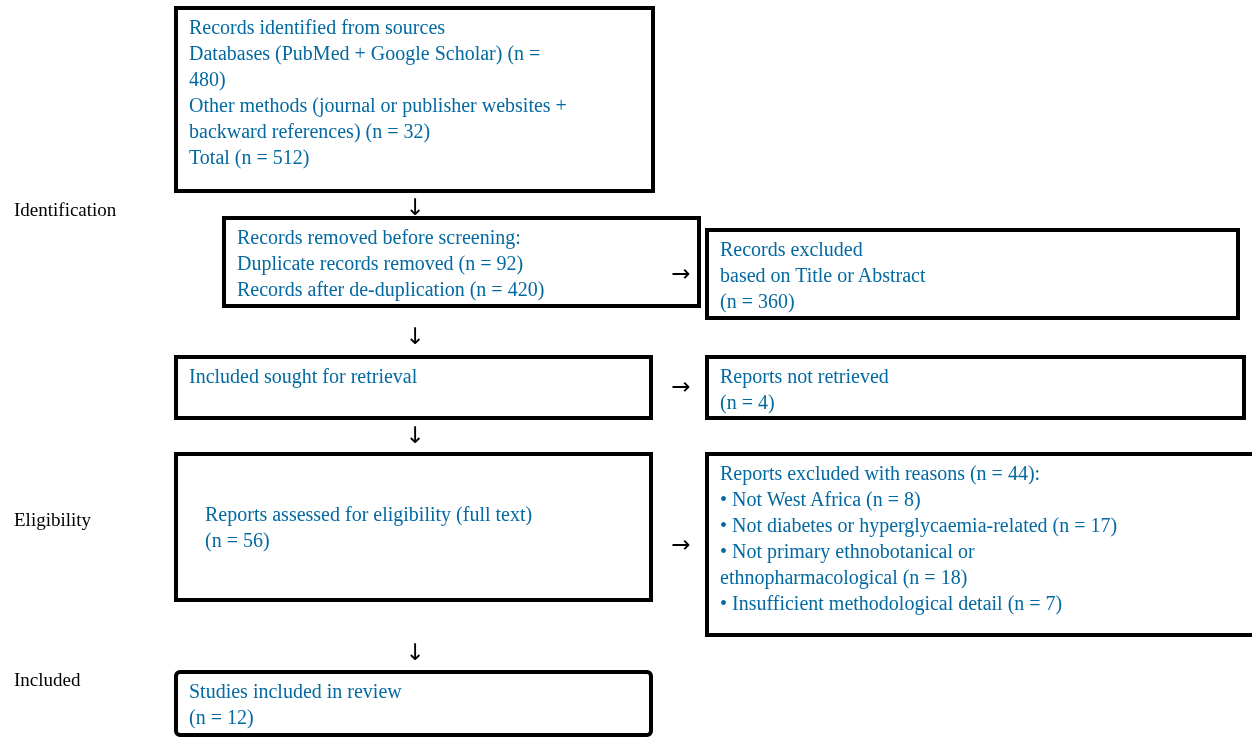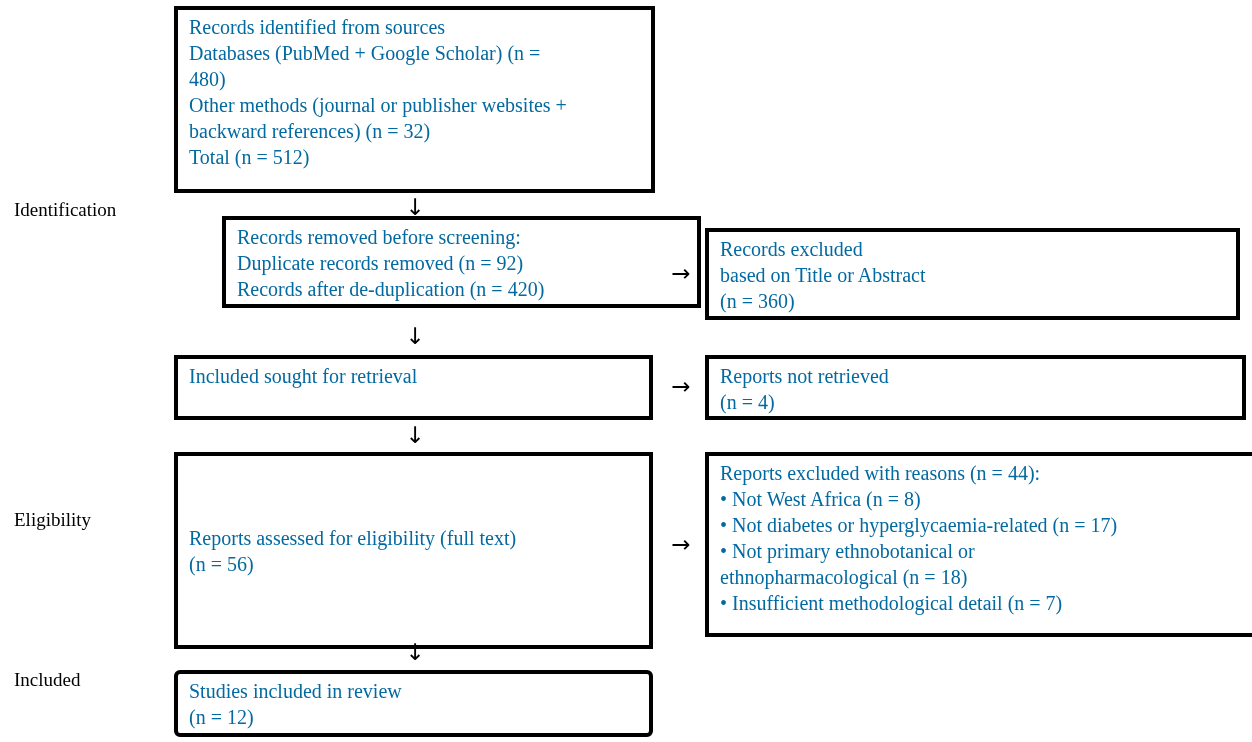--- a/index.html
+++ b/index.html
@@ -118,21 +118,21 @@
 
   <div class="flow-box" style="left:705px; top:355px; width:541px; height:65px;">
     <div class="box-lines">
       <div class="box-line">Reports not retrieved</div>
       <div class="box-line">(n = 4)</div>
     </div>
   </div>
 
   <div class="arrow-down" style="left:395px; top:424px; width:40px;">↓</div>
 
-  <div class="flow-box vcenter" style="left:174px; top:452px; width:479px; height:197px;">
+  <div class="flow-box vcenter" style="left:174px; top:452px; width:479px; height:150px;padding-left:16px;">
     <div class="box-lines">
       <div class="box-line">Reports assessed for eligibility (full text)</div>
       <div class="box-line">(n = 56)</div>
     </div>
   </div>
 
   <div class="arrow-right" style="left:659px; top:533px; width:44px;">→</div>
 
   <div class="flow-box" style="left:705px; top:452px; width:643px; height:185px;">
     <div class="box-lines">

